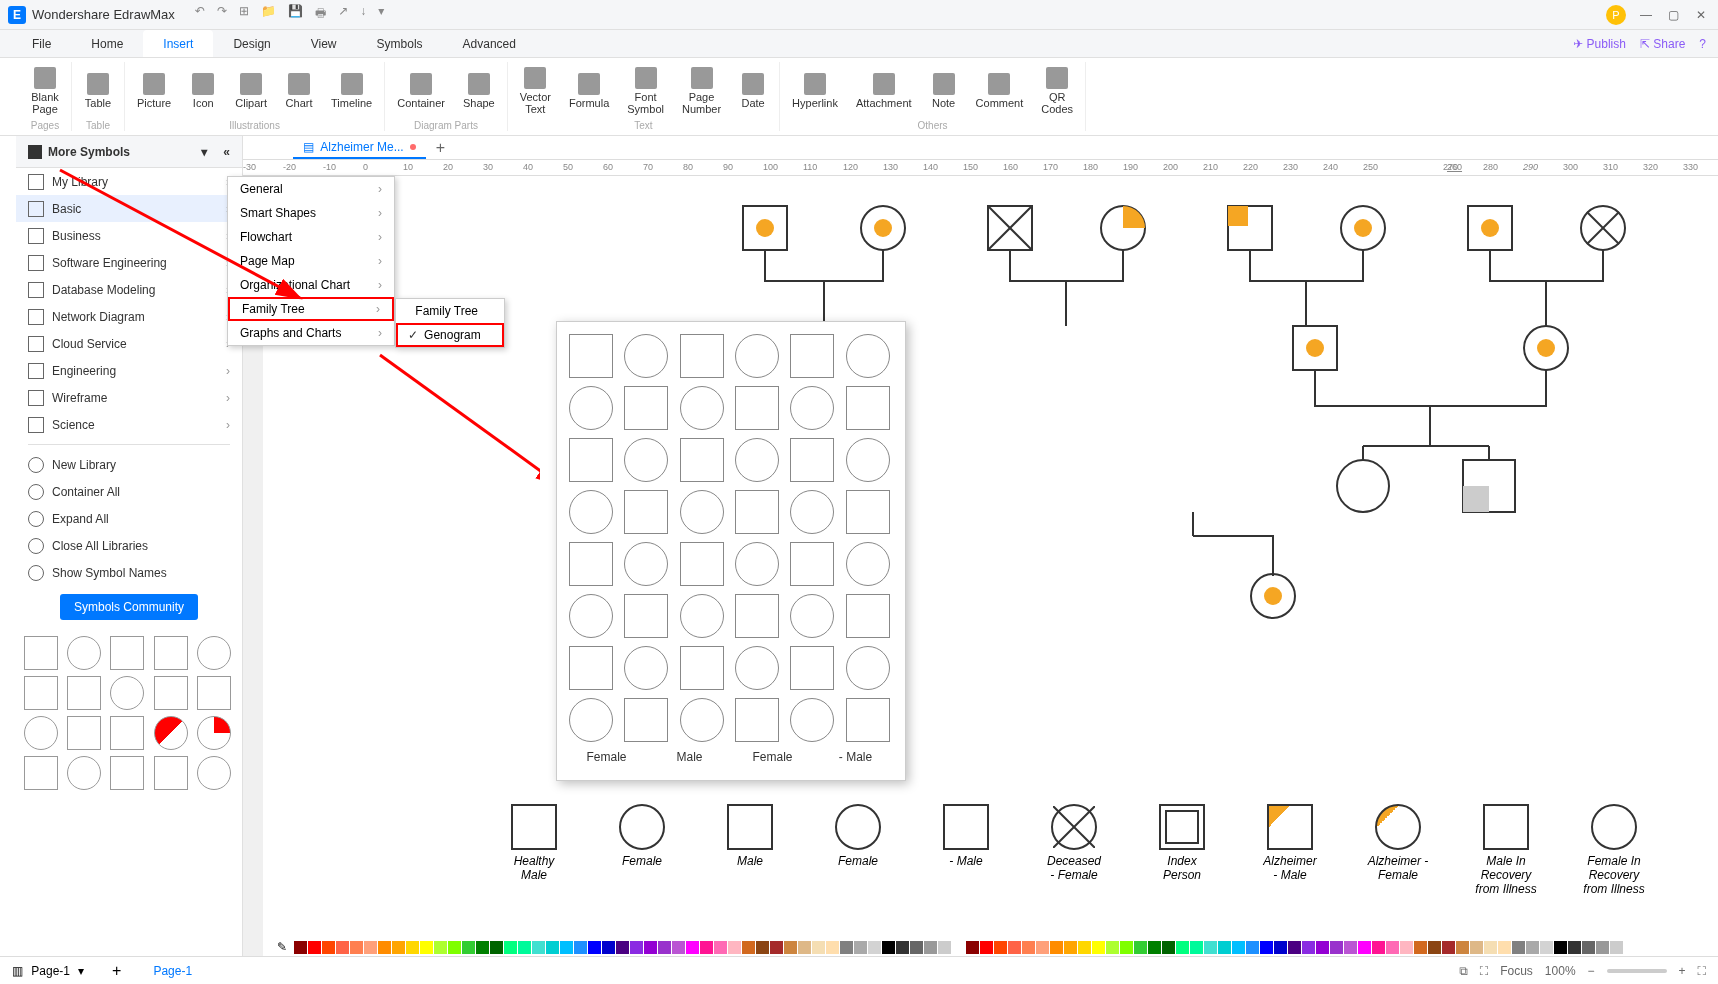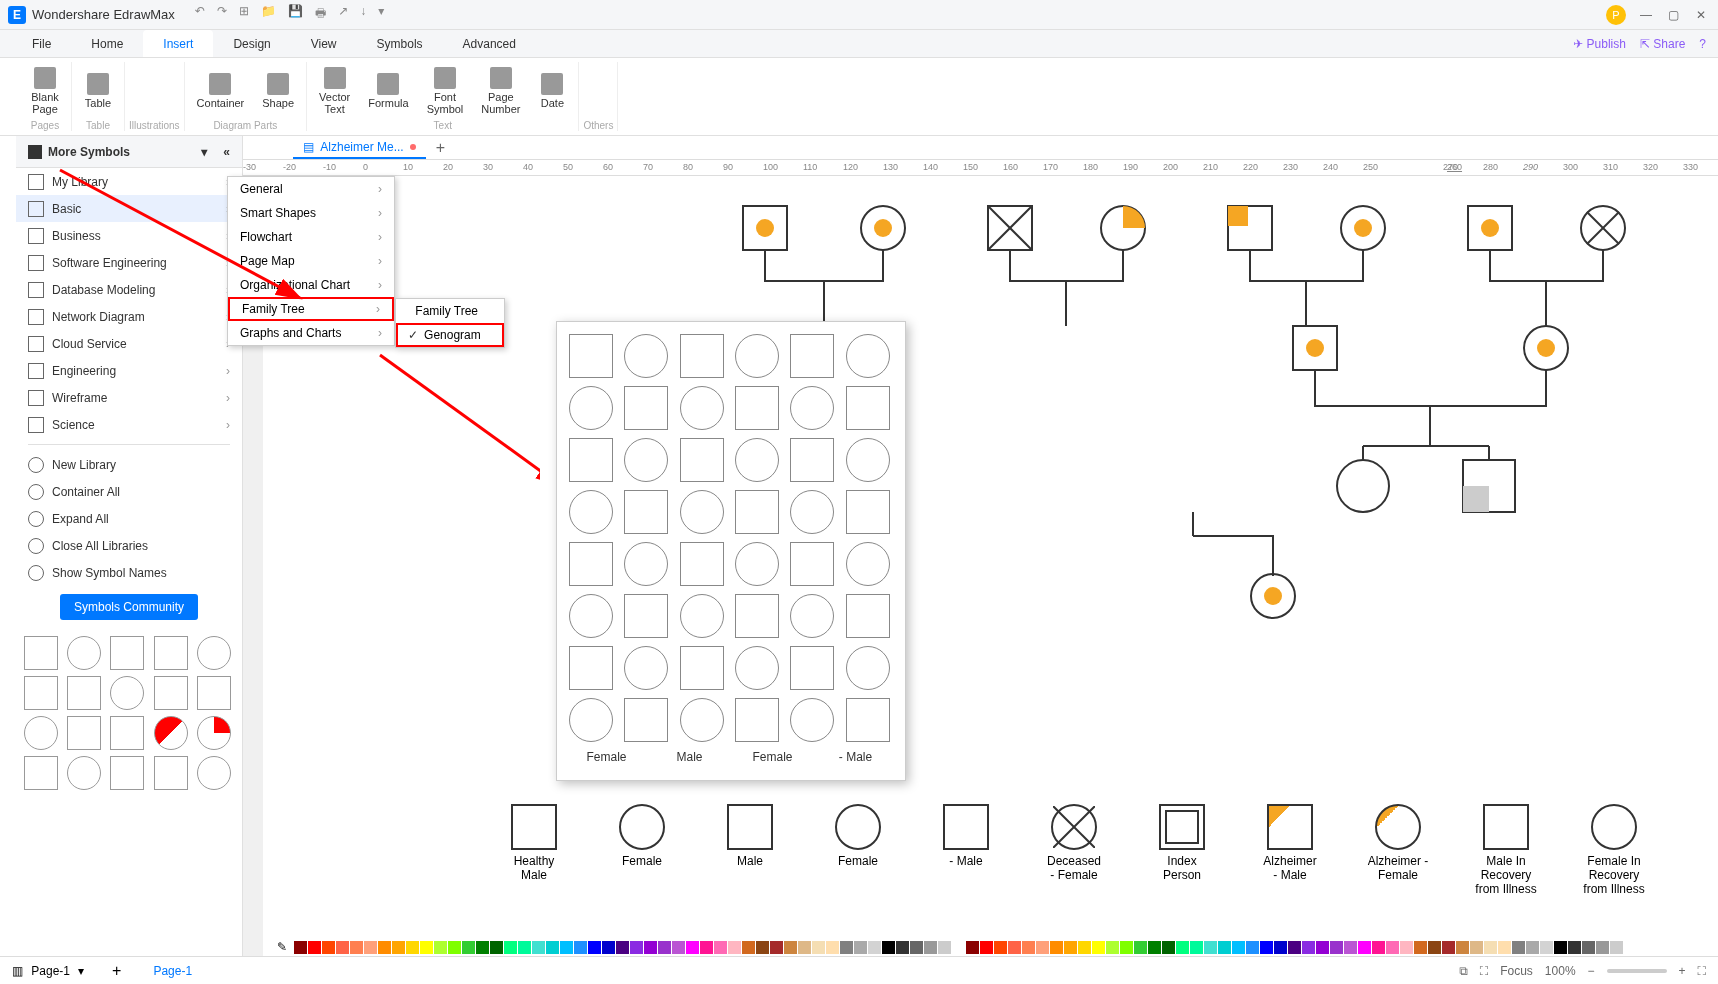--- a/index.html
+++ b/index.html
@@ -46,21 +46,21 @@
 .submenu2 .smi{height:24px;display:flex;align-items:center;padding:0 10px;cursor:pointer;}
 .submenu2 .smi.highlighted{border:2.5px solid red;}
 .submenu2 .check{margin-right:6px;color:#333;}
 .canvas-area{flex:1;position:relative;background:#f0f0f0;overflow:hidden;}
 .doc-tabs{height:24px;background:#fff;border-bottom:1px solid #ddd;display:flex;align-items:center;padding-left:50px;}
 .doc-tabs .dtab{padding:0 10px;display:flex;align-items:center;gap:6px;color:#0078ff;height:100%;border-bottom:2px solid #0078ff;}
 .doc-tabs .dtab .dot{width:6px;height:6px;border-radius:50%;background:#ff6b6b;}
 .doc-tabs .plus{margin-left:10px;color:#666;cursor:pointer;font-size:16px;}
 .ruler-h{height:16px;background:#fff;border-bottom:1px solid #ddd;position:relative;overflow:hidden;}
 .ruler-h .tick{position:absolute;top:2px;font-size:9px;color:#888;}
-.canvas{position:absolute;top:40px;left:20px;right:0;bottom:0;background:#fff;overflow:auto;}
+.canvas{position:absolute;top:40px;left:20px;right:0;bottom:0;background:#fff;overflow:auto;font-style:italic;}
 .genogram{position:absolute;top:20px;left:230px;}
 .legend-row{position:absolute;bottom:60px;left:230px;display:flex;gap:26px;}
 .lg-item{display:flex;flex-direction:column;align-items:center;width:82px;}
 .lg-item .lg-sh{width:46px;height:46px;border:2px solid #333;}
 .lg-item .lg-sh.circ{border-radius:50%;}
 .lg-item .lg-lbl{font-size:12px;text-align:center;margin-top:4px;line-height:14px;}
 .sym-popup{position:absolute;left:556px;top:321px;width:350px;height:460px;background:#fff;border:1px solid #ccc;box-shadow:3px 3px 10px rgba(0,0,0,.25);z-index:200;padding:12px;display:grid;grid-template-columns:repeat(6,1fr);gap:8px;align-content:start;}
 .sym-popup .psh{width:44px;height:44px;border:1.5px solid #888;cursor:pointer;}
 .sym-popup .psh.circ{border-radius:50%;}
 .sym-popup .lbls{grid-column:1/-1;display:grid;grid-template-columns:repeat(4,1fr);gap:8px;text-align:center;font-size:12px;color:#333;}
@@ -125,20 +125,42 @@
     <div class="rgroup">
       <div class="btns">
         <div class="rbtn">
           <div class="ric"></div>
           <div class="rlbl">Table</div>
         </div>
       </div>
       <div class="glbl">Table</div>
     </div>
     <div class="rgroup">
+      <div class="btns">
+        <div class="rbtn">
+          <div class="ric"></div>
+          <div class="rlbl">Picture</div>
+        </div>
+        <div class="rbtn">
+          <div class="ric"></div>
+          <div class="rlbl">Icon</div>
+        </div>
+        <div class="rbtn">
+          <div class="ric"></div>
+          <div class="rlbl">Clipart</div>
+        </div>
+        <div class="rbtn">
+          <div class="ric"></div>
+          <div class="rlbl">Chart</div>
+        </div>
+        <div class="rbtn">
+          <div class="ric"></div>
+          <div class="rlbl">Timeline</div>
+        </div>
+      </div>
       <div class="glbl">Illustrations</div>
     </div>
     <div class="rgroup">
       <div class="btns">
         <div class="rbtn">
           <div class="ric"></div>
           <div class="rlbl">Container</div>
         </div>
         <div class="rbtn">
           <div class="ric"></div>
@@ -166,20 +188,42 @@
           <div class="rlbl">Page<br>Number</div>
         </div>
         <div class="rbtn">
           <div class="ric"></div>
           <div class="rlbl">Date</div>
         </div>
       </div>
       <div class="glbl">Text</div>
     </div>
     <div class="rgroup">
+      <div class="btns">
+        <div class="rbtn">
+          <div class="ric"></div>
+          <div class="rlbl">Hyperlink</div>
+        </div>
+        <div class="rbtn">
+          <div class="ric"></div>
+          <div class="rlbl">Attachment</div>
+        </div>
+        <div class="rbtn">
+          <div class="ric"></div>
+          <div class="rlbl">Note</div>
+        </div>
+        <div class="rbtn">
+          <div class="ric"></div>
+          <div class="rlbl">Comment</div>
+        </div>
+        <div class="rbtn">
+          <div class="ric"></div>
+          <div class="rlbl">QR<br>Codes</div>
+        </div>
+      </div>
       <div class="glbl">Others</div>
     </div>
   </div>
 
 <div class="workspace">
   <div class="left-panel">
     <div class="more-sym">
       <span>More Symbols</span>
       <span class="chev">▾</span>
       <span>«</span>

